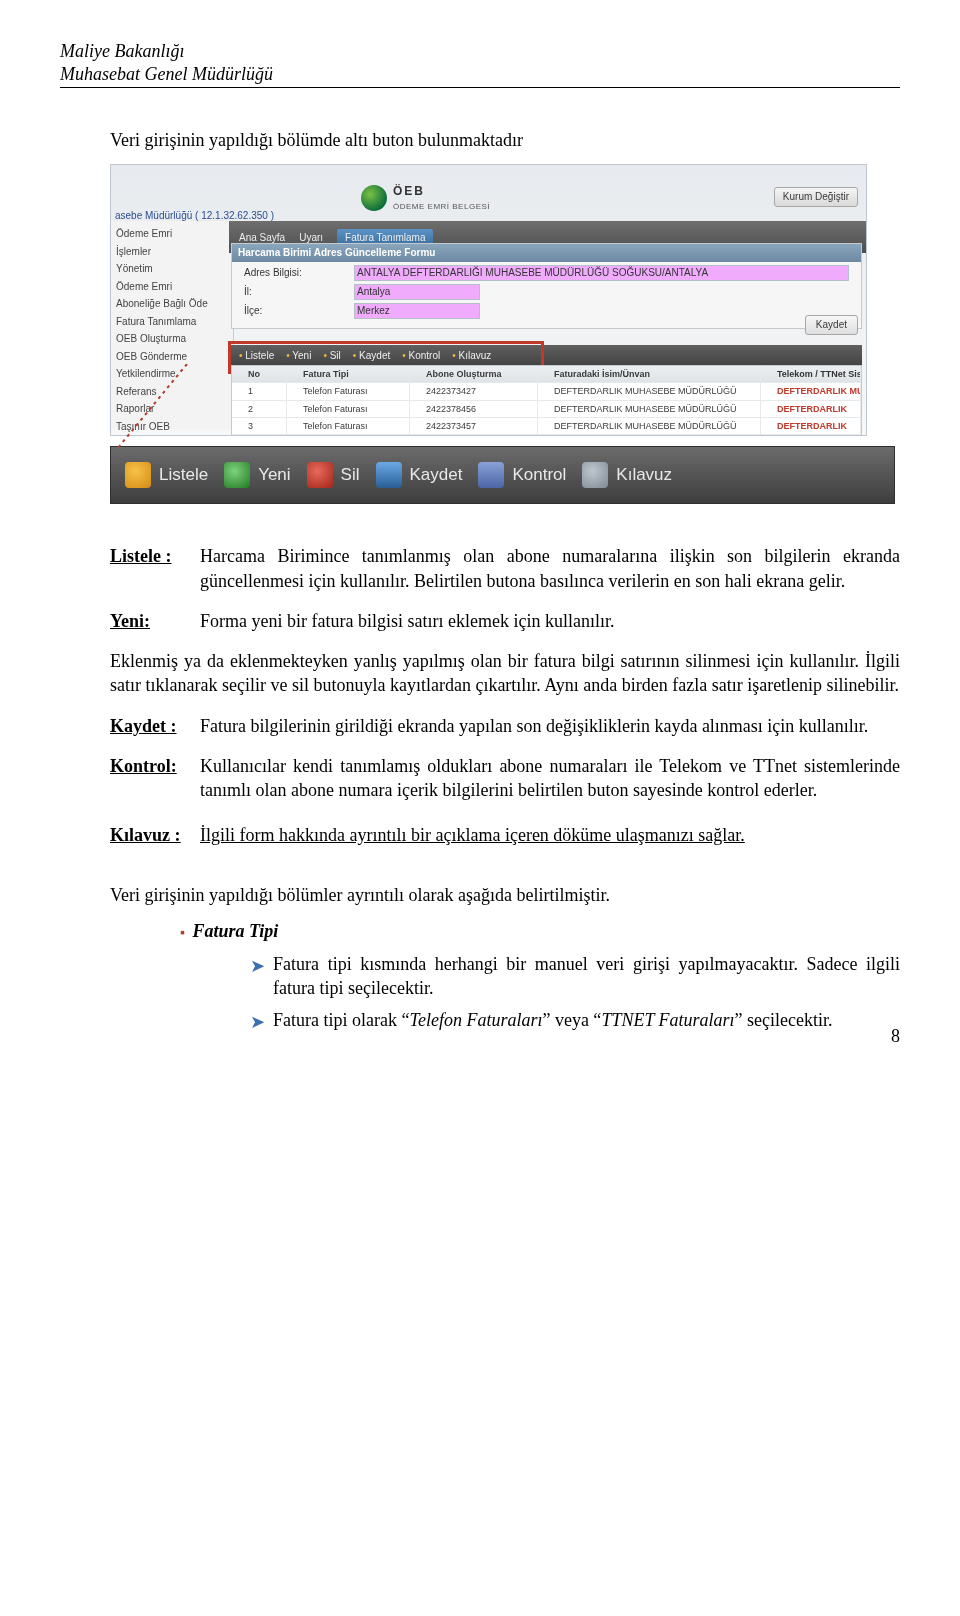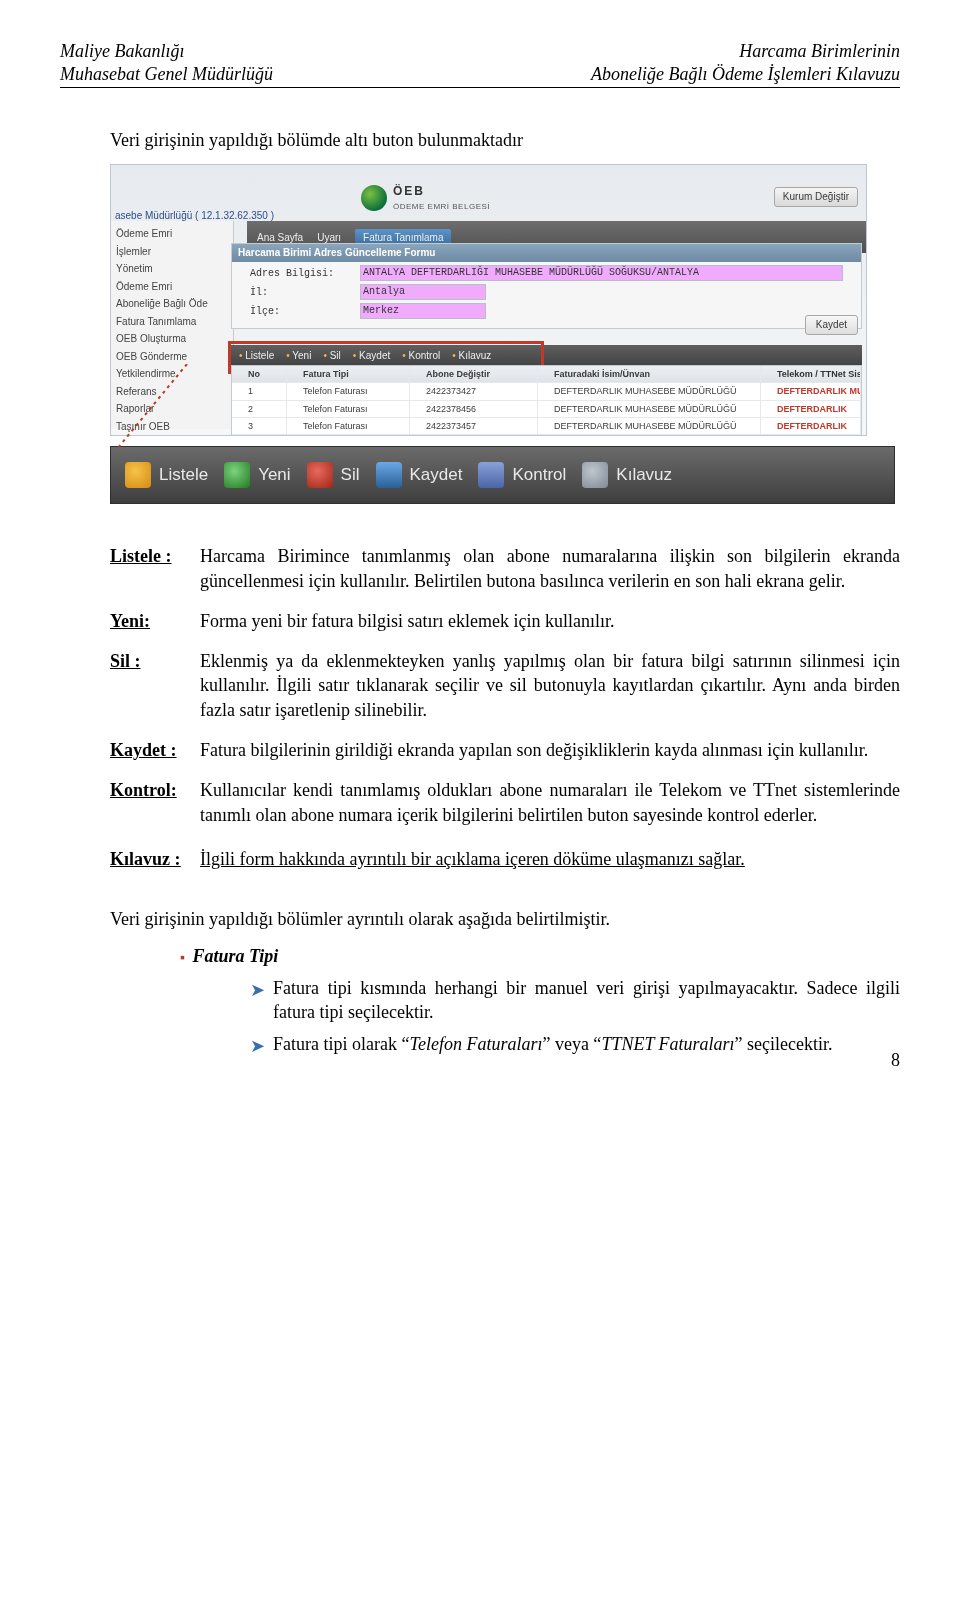--- a/index.html
+++ b/index.html
@@ -54,29 +54,29 @@
   .screenshot .logotxt { font-weight:bold; font-size:12px; letter-spacing:2px; color:#333; }
   .screenshot .logosub { font-size:8px; color:#555; letter-spacing:0.5px; }
   .screenshot .sidebar {
     position:absolute; left:0; top:56px; width:118px; height:200px;
     background:#f3f3f3; border-right:1px solid #c9c9c9; padding:4px 2px;
   }
   .screenshot .sidebar div { padding:2px 3px; white-space:nowrap; color:#444; }
   .screenshot .ribbon {
     position:absolute; left:118px; top:56px; right:0; height:32px;
     background:linear-gradient(#6e6e6e,#4f4f4f);
-    display:flex; align-items:center; gap:14px; padding:0 10px; color:#eee;margin-left:18px;
+    display:flex; align-items:center; gap:14px; padding:0 10px; color:#eee;
   }
   .screenshot .ribbon .tab { background:linear-gradient(#5c93c6,#3a6e9e); padding:2px 8px; border-radius:2px; }
   .screenshot .panel {
     position:absolute; left:120px; top:78px; right:4px;
     background:#f6f6f6; border:1px solid #c3cad0; padding:6px 8px;
   }
   .screenshot .panel .title { background:linear-gradient(#8aa6bd,#6e8aa3); color:#fff; font-weight:bold; padding:2px 6px; margin:-6px -8px 1px -8px; }
-  .screenshot .panel .row { display:flex; margin:3px 10px; align-items:flex-end;font-family:Liberation Mono, monospace; }
+  .screenshot .panel .row { display:flex; margin:3px 4px; align-items:center; }
   .screenshot .panel .lbl { width:110px; color:#333; }
   .screenshot .panel .fld { background:#f0abfc; border:1px solid #b5bfc8; height:14px; flex:1; padding:0 2px; color:#333; }
   .screenshot .kaydetbtn {
     position:absolute; right:8px; top:150px;
     background:linear-gradient(#f7f7f7,#dedede); border:1px solid #a7a7a7;
     border-radius:3px; padding:2px 10px; font-size:10px;
   }
   .screenshot .toolbar2 {
     position:absolute; left:120px; top:180px; right:4px; height:20px;
     background:linear-gradient(#5f5f5f,#444); display:flex; align-items:center; gap:12px;
@@ -127,24 +127,20 @@
 </style>
 </head>
 <body>
 <div class="page">
 
 <div class="header-row">
   <div class="header-left">
     <div>Maliye Bakanlığı</div>
     <div>Muhasebat Genel Müdürlüğü</div>
   </div>
-  <div class="header-right">
-    <div>Harcama Birimlerinin</div>
-    <div>Aboneliğe Bağlı Ödeme İşlemleri Kılavuzu</div>
-  </div>
 </div>
 
 <div class="intro">Veri girişinin yapıldığı bölümde altı buton bulunmaktadır</div>
 
 <div class="screenshot">
   <div style="position:absolute;left:4px;top:44px;color:#2a4d8f;font-size:10px;">asebe Müdürlüğü ( 12.1.32.62.350 )</div>
   <div class="topbar">
     <span class="logo"></span>
     <span>
       <span class="logotxt">ÖEB</span><br>
@@ -199,21 +195,21 @@
     <span>Kaydet</span>
     <span>Kontrol</span>
     <span>Kılavuz</span>
   </div>
   <div class="redbox"></div>
 
   <div class="grid">
     <div class="gh">
       <div class="gc c1">No</div>
       <div class="gc c2">Fatura Tipi</div>
-      <div class="gc c3">Abone Değiştir</div>
+      <div class="gc c3">Abone Oluşturma</div>
       <div class="gc c4">Faturadaki İsim/Ünvan</div>
       <div class="gc c5" style="color:#333;font-weight:bold">Telekom / TTNet Sistemindeki Ad Sayad Ünvan</div>
     </div>
     <div class="gr">
           <div class="gc c1">1</div>
           <div class="gc c2">Telefon Faturası</div>
           <div class="gc c3">2422373427</div>
           <div class="gc c4">DEFTERDARLIK MUHASEBE MÜDÜRLÜĞÜ</div>
           <div class="gc c5">DEFTERDARLIK MUHASEBE MÜDÜRLÜĞÜ</div>
         </div>
@@ -275,21 +271,20 @@
 <div class="defs">
   <div class="def">
         <span class="term">Listele  :</span>
         <span class="desc">Harcama Birimince tanımlanmış olan abone numaralarına ilişkin son bilgilerin ekranda güncellenmesi için kullanılır. Belirtilen butona basılınca verilerin en son hali ekrana gelir.</span>
       </div>
   <div class="def">
         <span class="term">Yeni:</span>
         <span class="desc">Forma yeni bir fatura bilgisi satırı eklemek için kullanılır.</span>
       </div>
   <div class="def">
-        <span class="term">Sil  :</span>
         <span class="desc">Eklenmiş ya da eklenmekteyken yanlış  yapılmış olan bir fatura bilgi satırının silinmesi için kullanılır. İlgili satır tıklanarak seçilir ve sil butonuyla kayıtlardan çıkartılır. Aynı anda birden fazla satır işaretlenip silinebilir.</span>
       </div>
   <div class="def">
         <span class="term">Kaydet :</span>
         <span class="desc">Fatura bilgilerinin girildiği ekranda yapılan son değişikliklerin kayda alınması için kullanılır.</span>
       </div>
   <div class="def">
         <span class="term">Kontrol:</span>
         <span class="desc">Kullanıcılar kendi tanımlamış oldukları abone numaraları ile Telekom ve TTnet sistemlerinde tanımlı olan abone numara içerik bilgilerini belirtilen buton sayesinde kontrol ederler.</span>
       </div>

